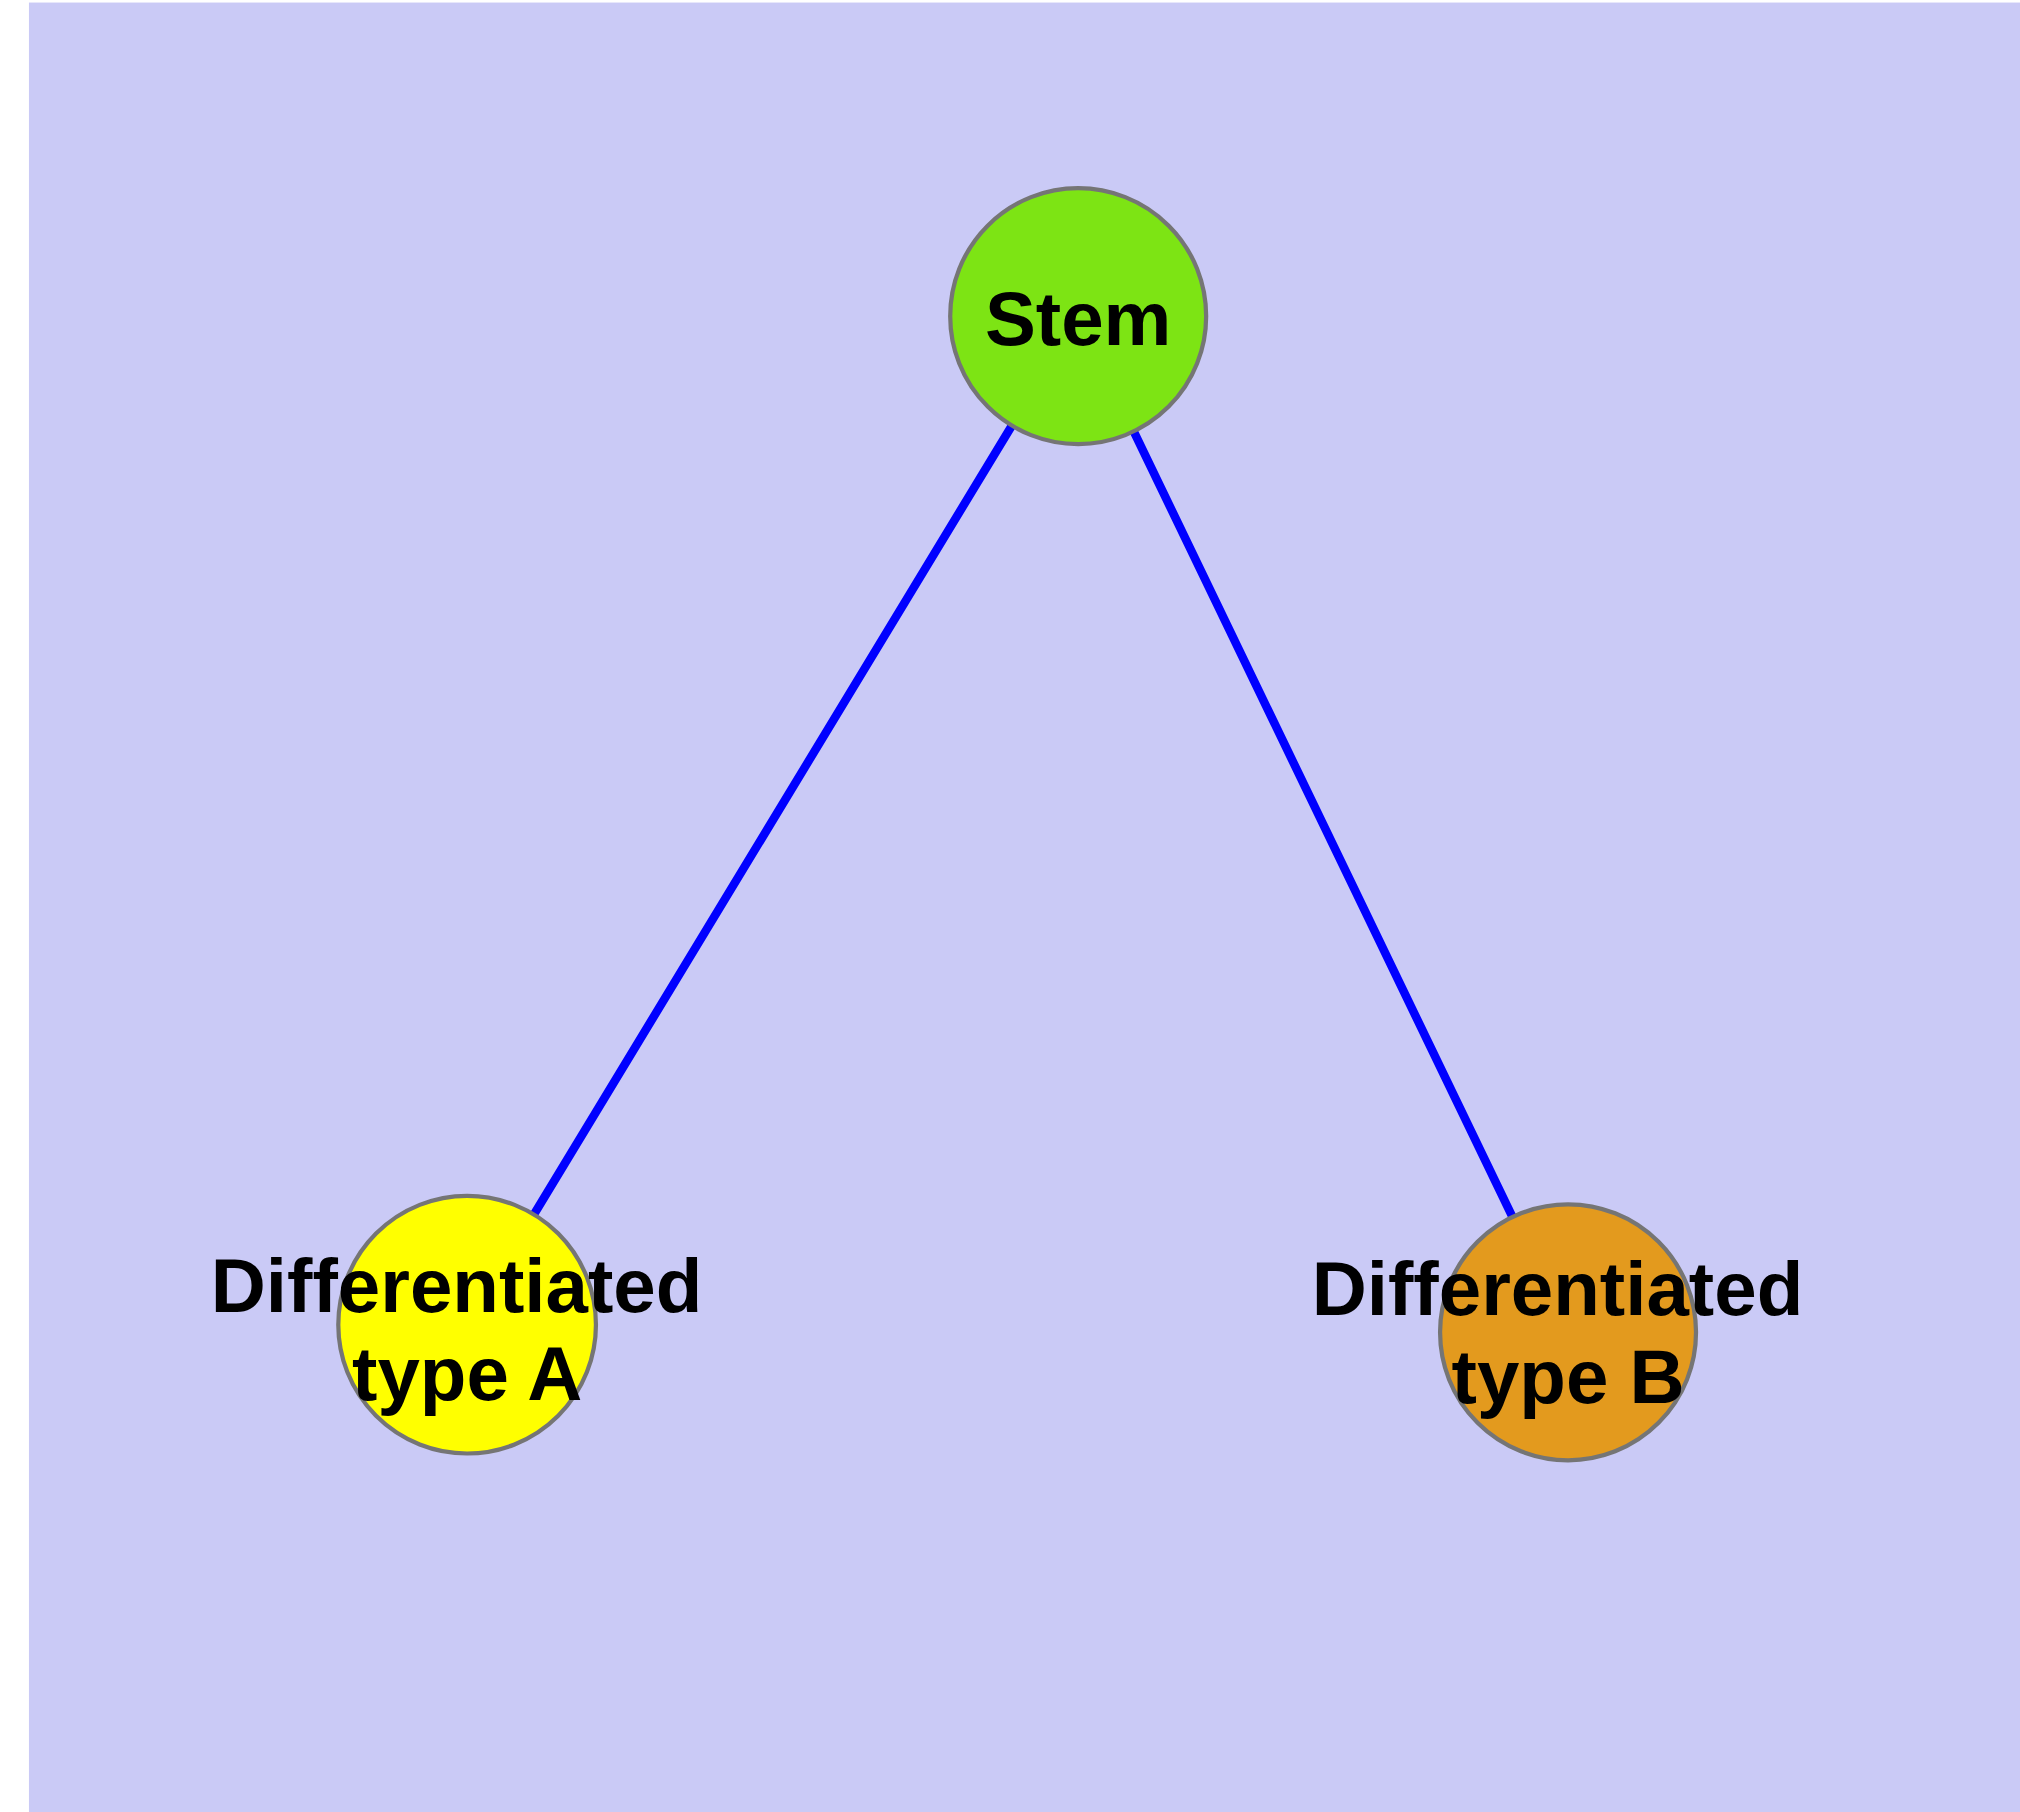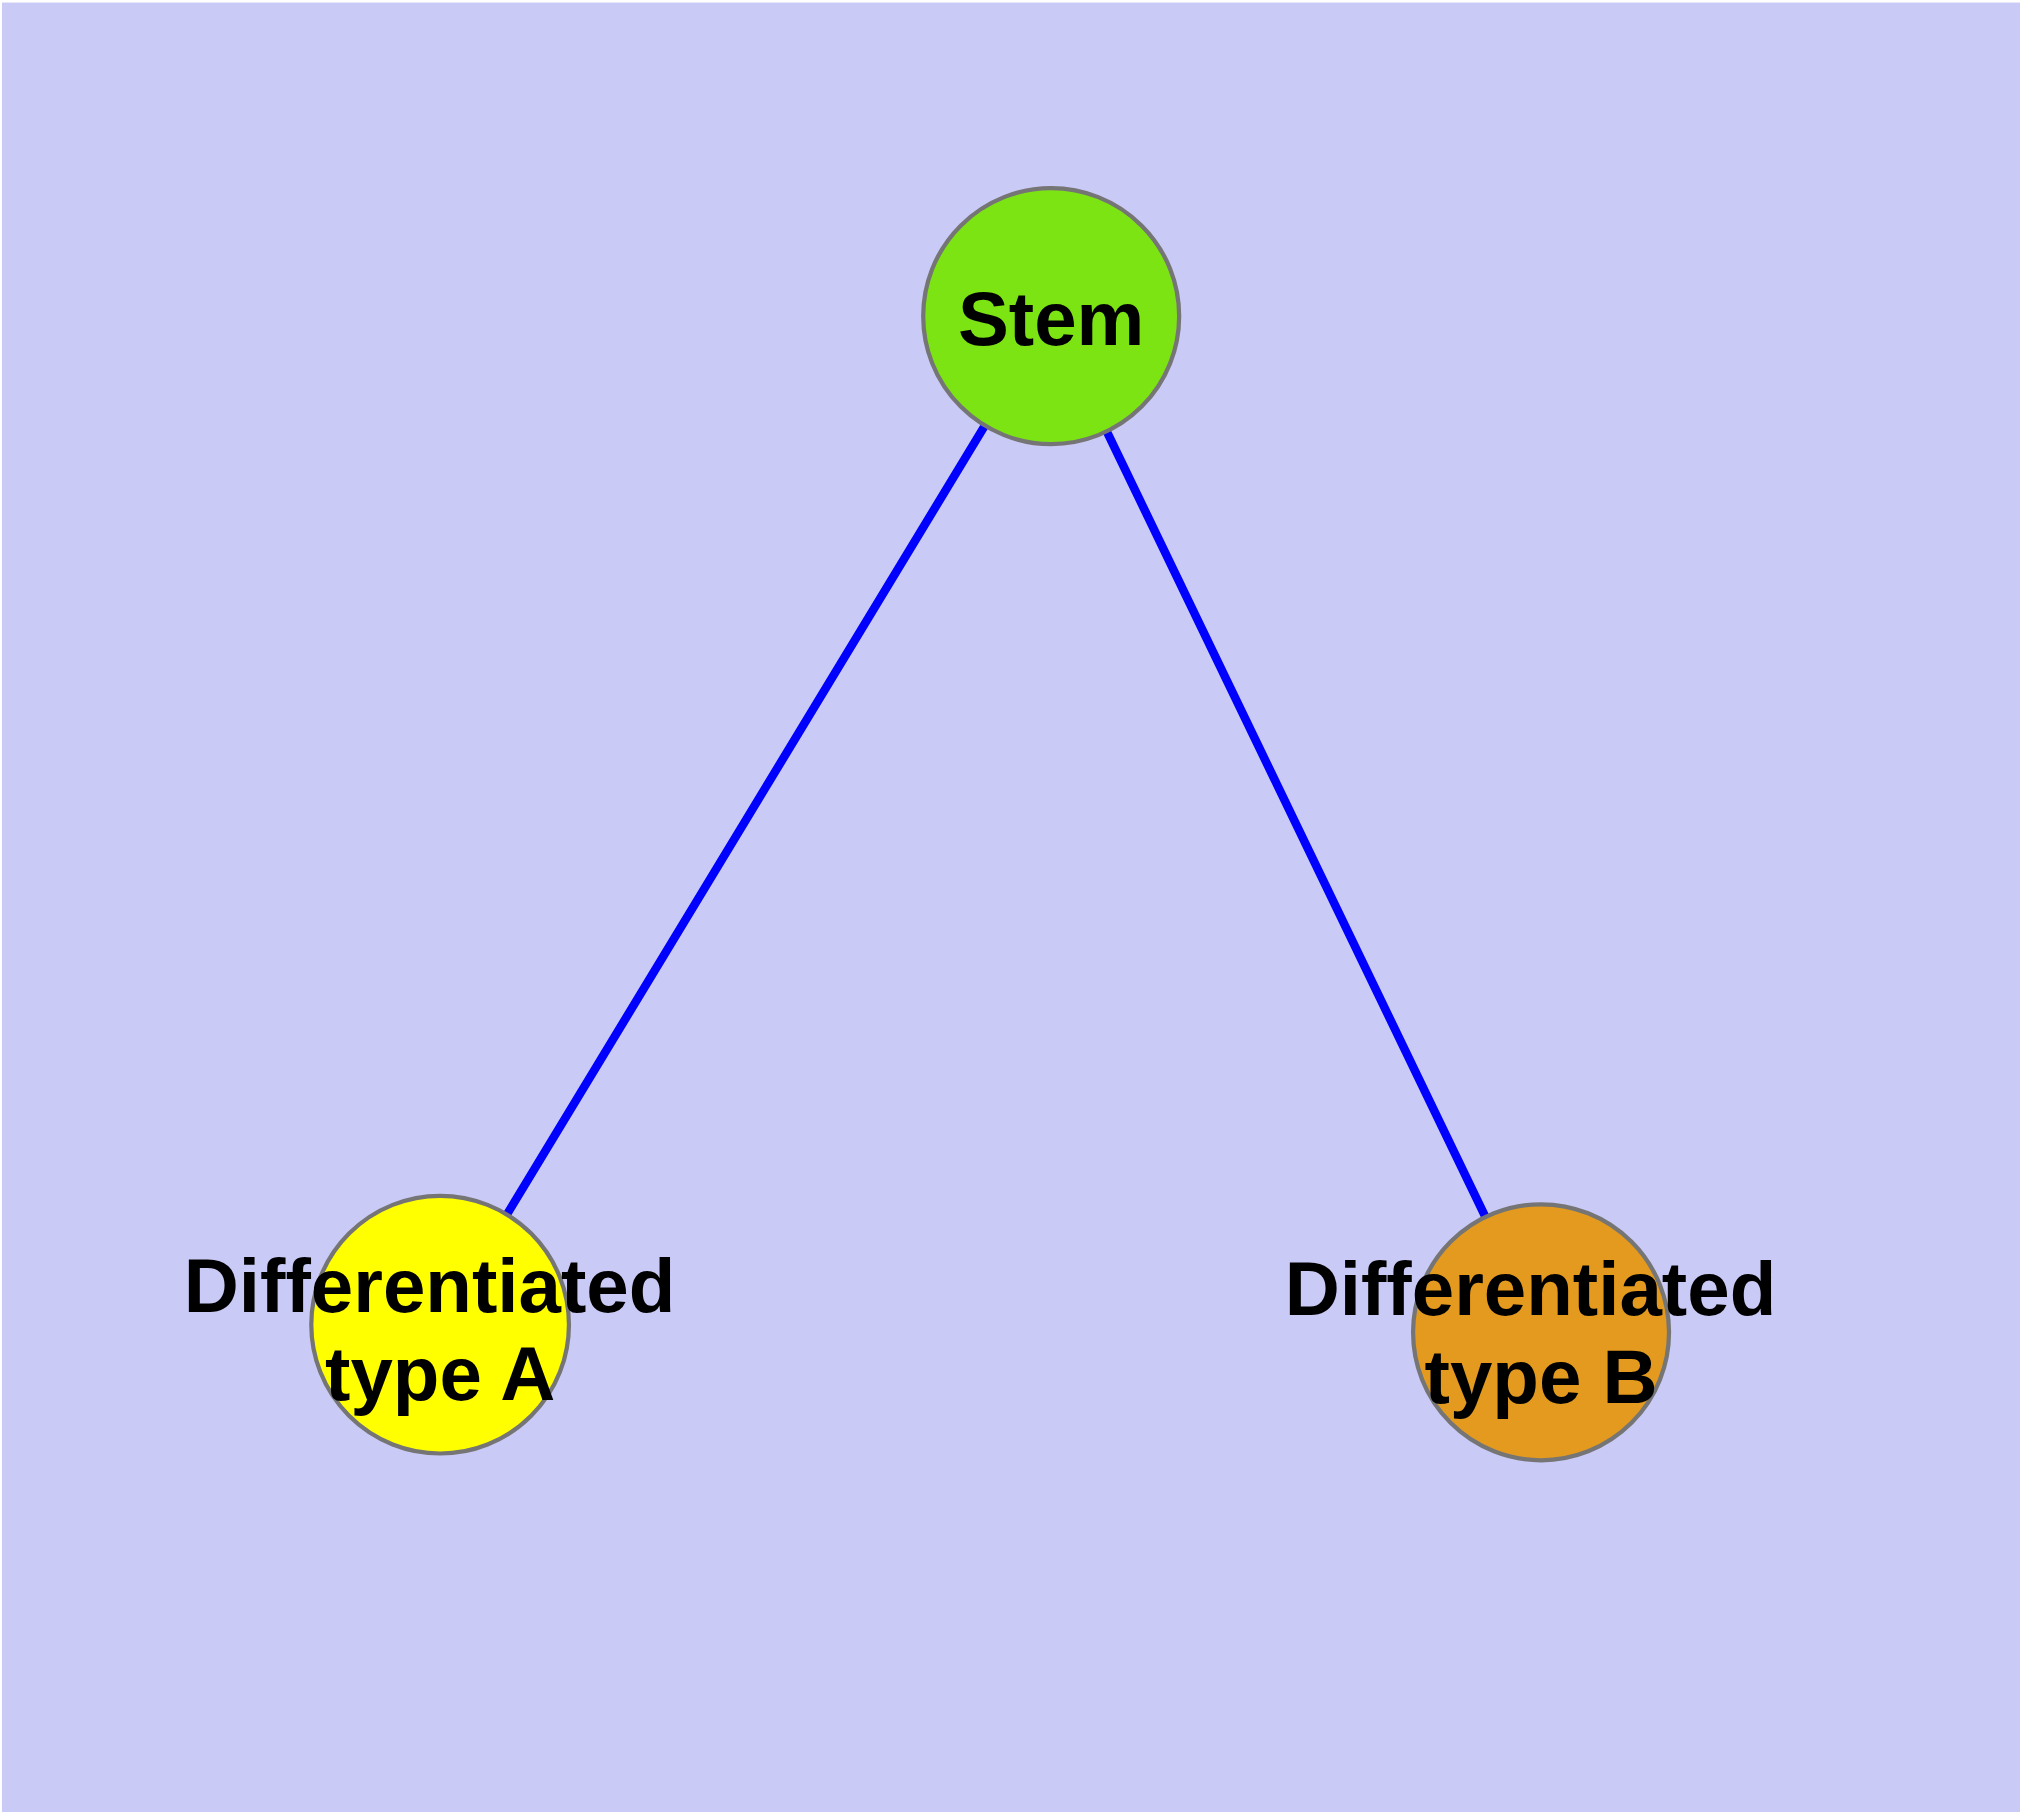--- a/index.html
+++ b/index.html
@@ -7,20 +7,21 @@
     padding: 0;
     background: #ffffff;
     width: 2021px;
     height: 1812px;
     overflow: hidden;
   }
   .diagram-wrap {
     width: 1968px;
     height: 1812px;
     position: relative;
+    padding-left: 27px;
   }
   svg {
     display: block;
   }
   .node-label {
     font-family: "Liberation Sans", "DejaVu Sans", sans-serif;
     font-weight: bold;
     font-size: 90px;
     text-anchor: middle;
   }

